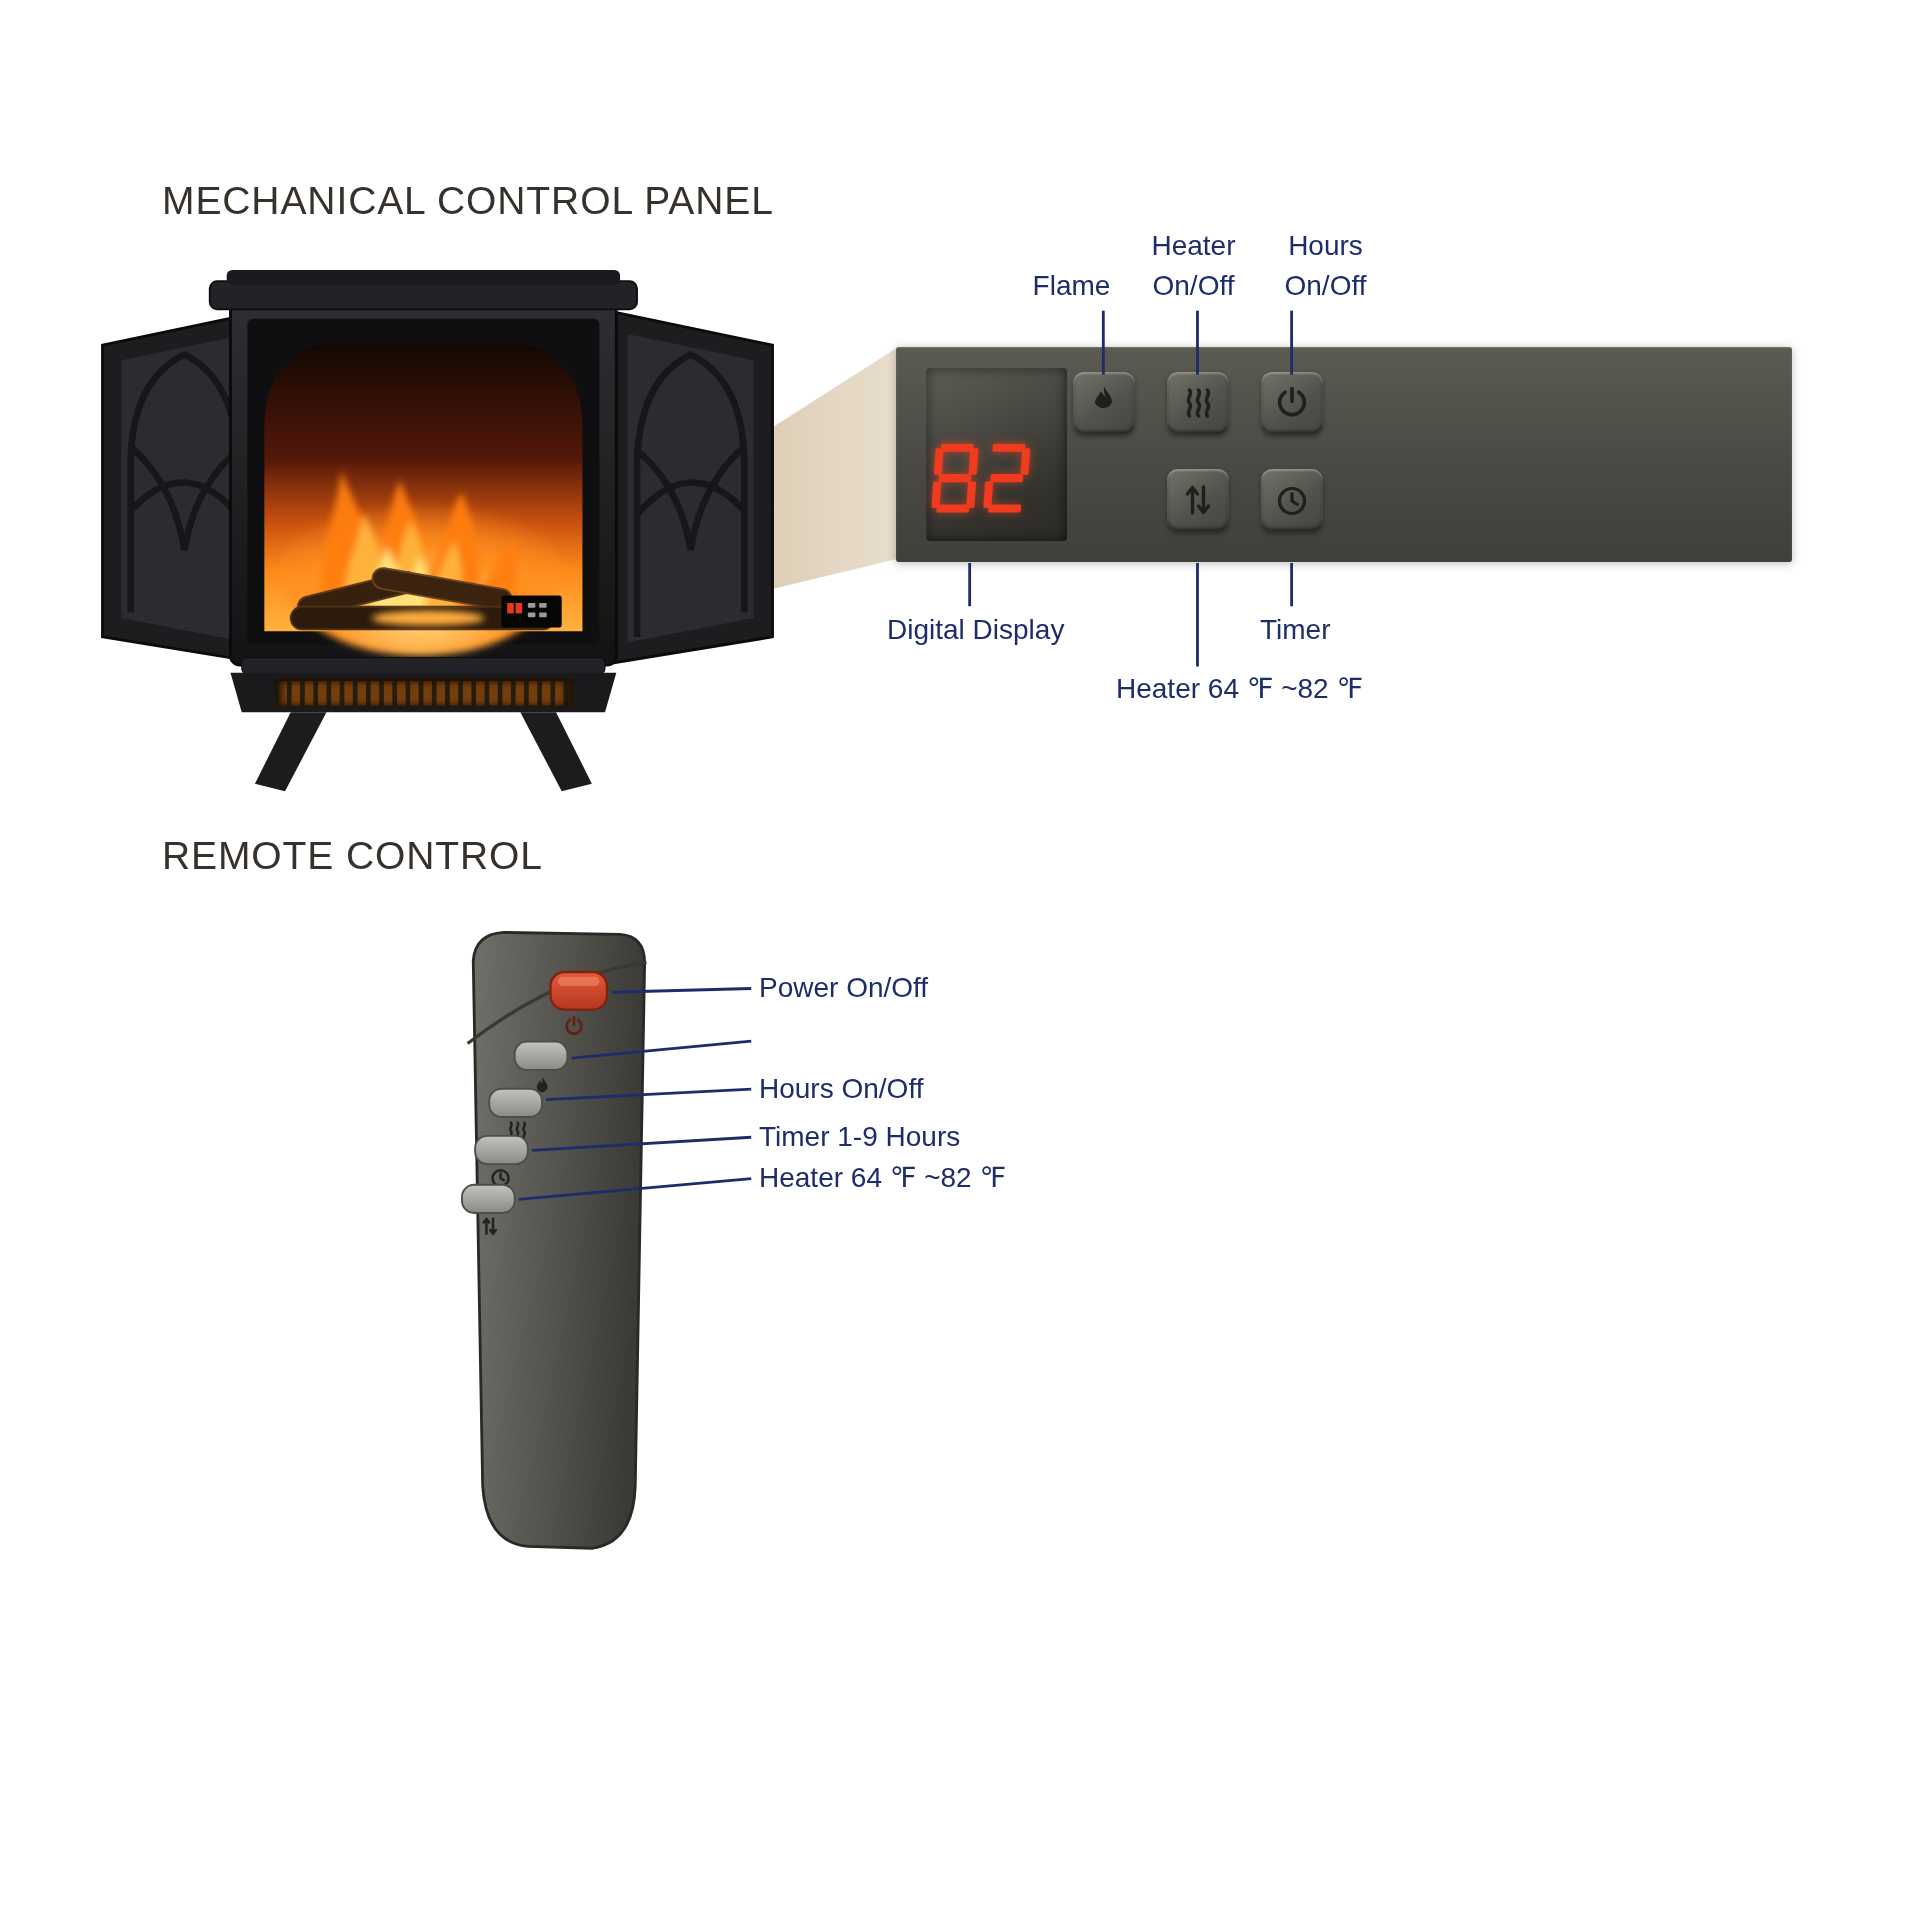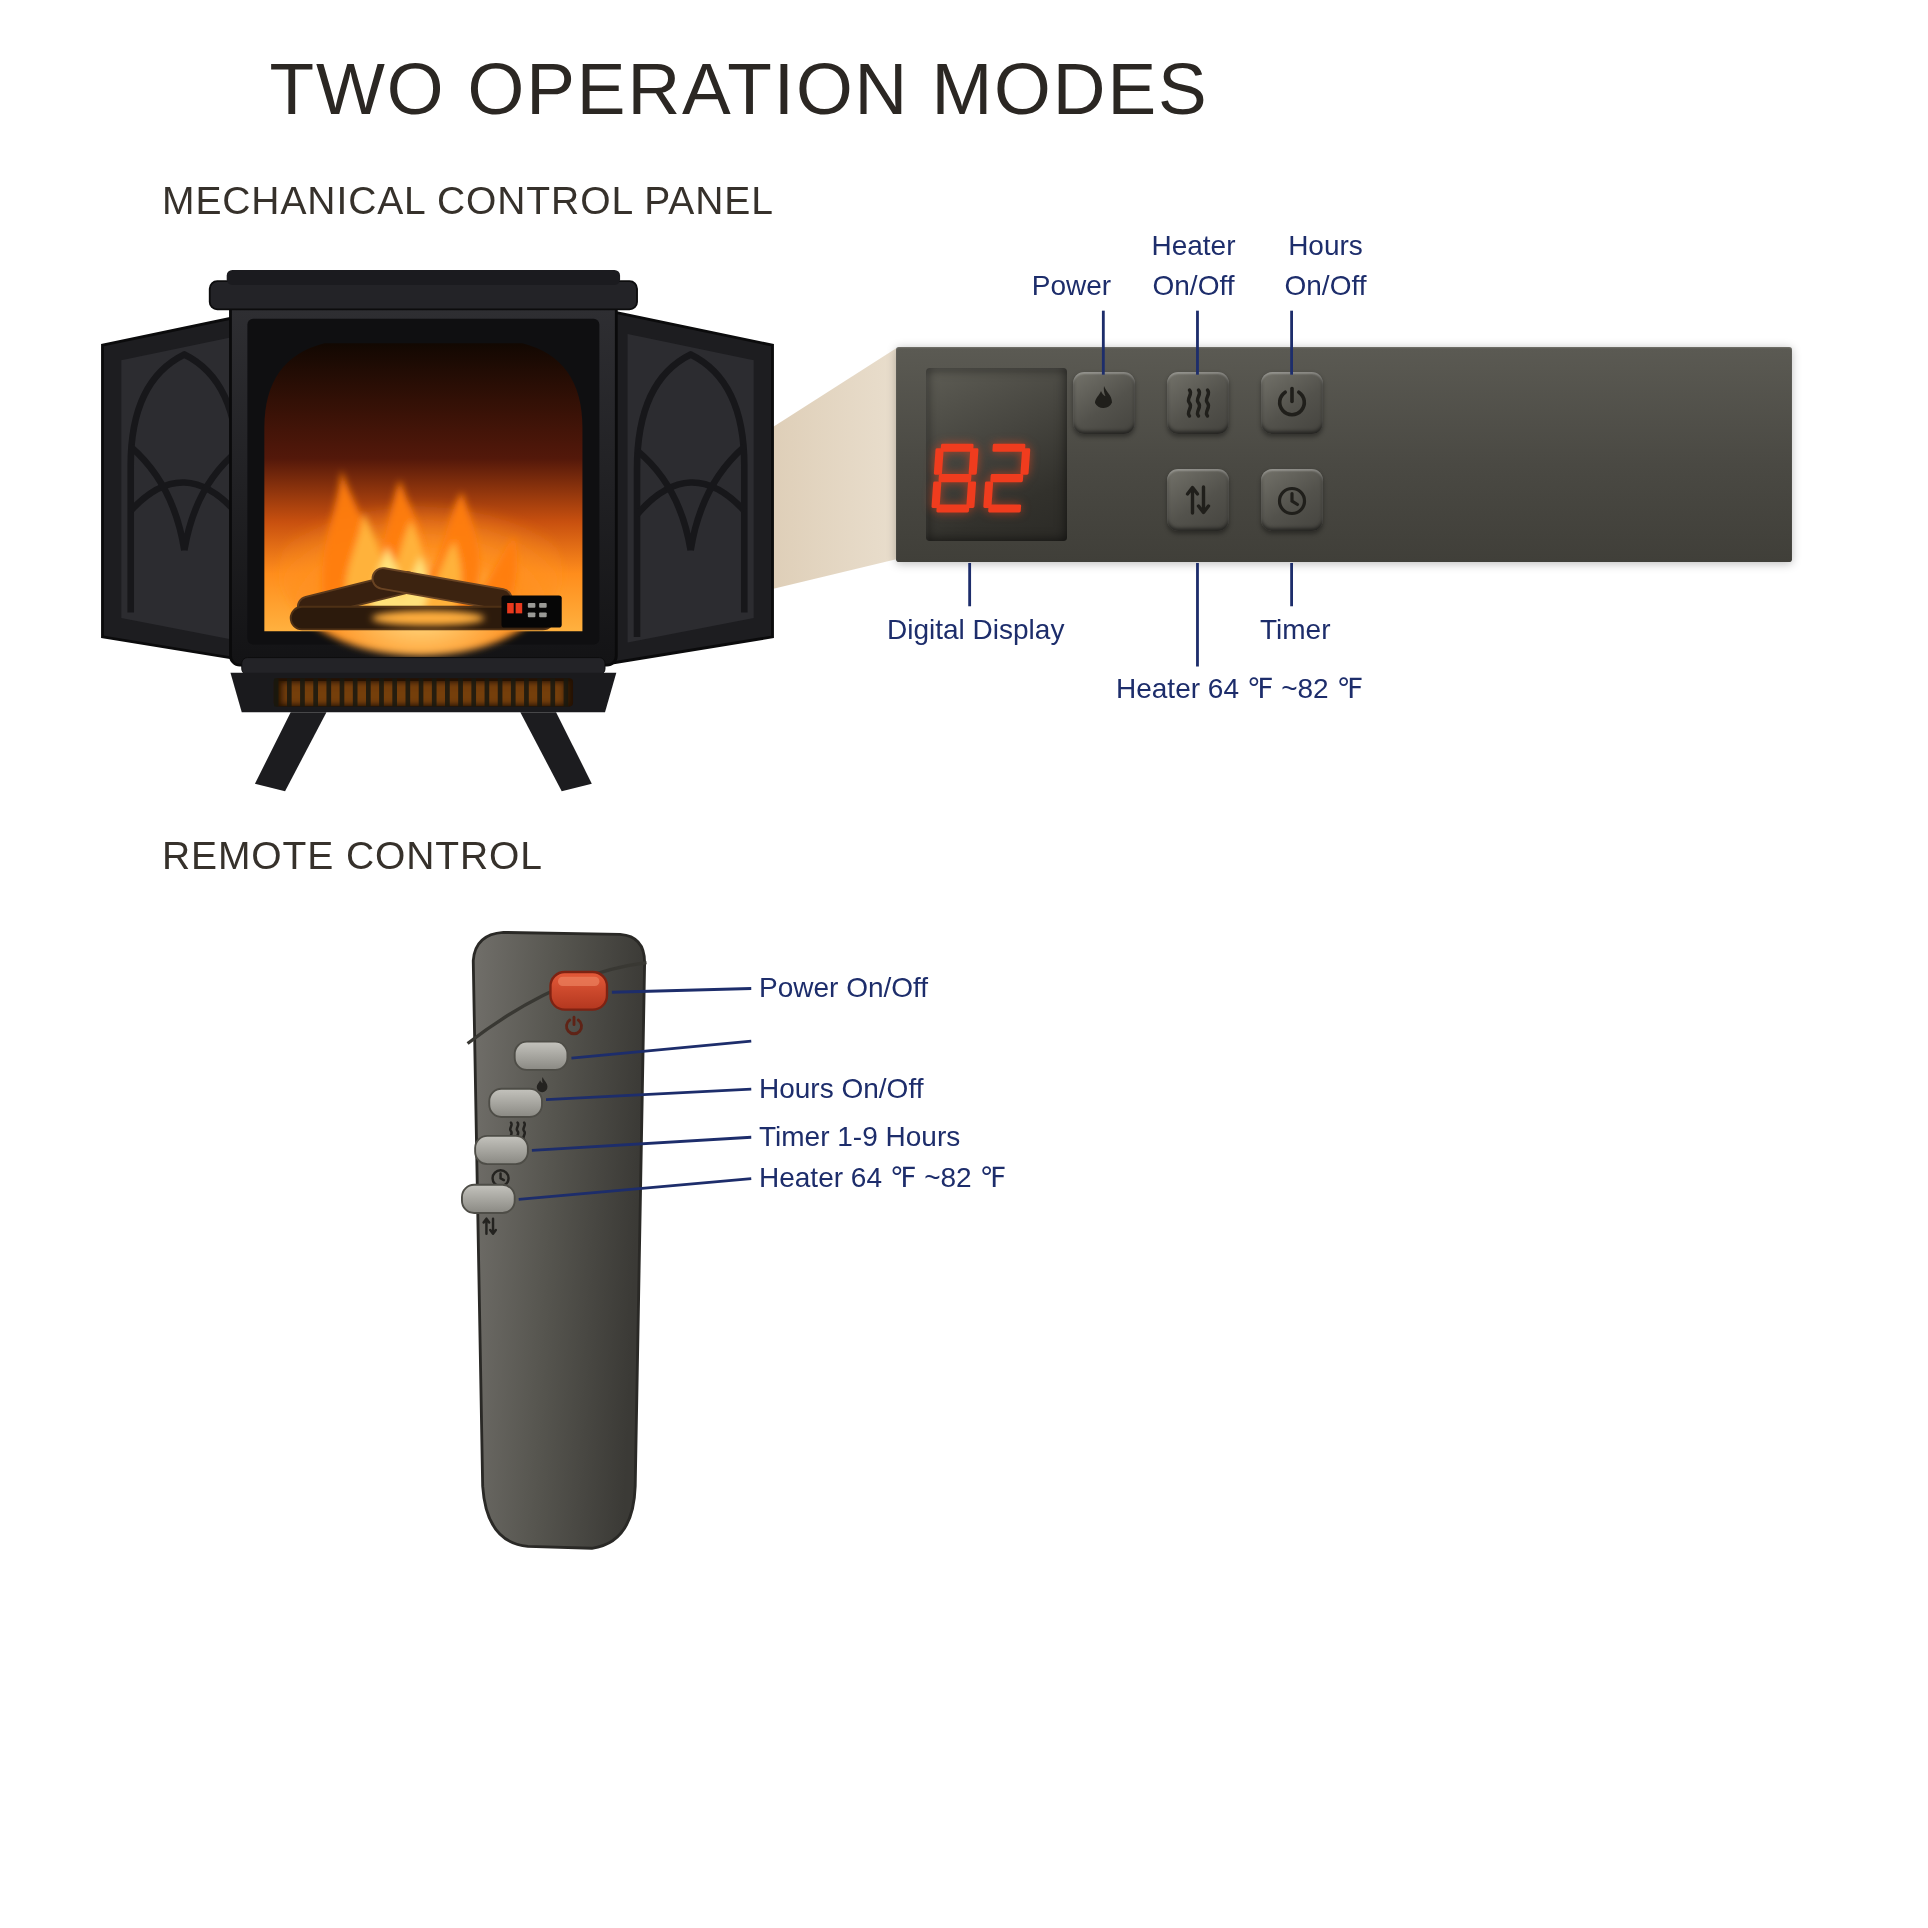--- a/index.html
+++ b/index.html
@@ -62,21 +62,20 @@
   <svg id="beam-layer" width="1928" height="1928" viewBox="0 0 2048 2048">
     <defs>
       <linearGradient id="beamG" x1="0" y1="0" x2="1" y2="0">
         <stop offset="0" stop-color="#b59264" stop-opacity="0.8"></stop>
         <stop offset="1" stop-color="#cdb48e" stop-opacity="0.45"></stop>
       </linearGradient>
     </defs>
     <polygon points="542,632 952,370 952,594 612,676" fill="url(#beamG)"></polygon>
   </svg>
 
-  <div class="title">TWO OPERATION MODES</div>
   <div class="sec-heading" id="mech-heading">MECHANICAL CONTROL PANEL</div>
   <div class="sec-heading" id="remote-heading">REMOTE CONTROL</div>
 
   <svg class="fireplace" viewBox="0 0 740 560">
     <defs>
       <linearGradient id="bodyG" x1="0" x2="0" y1="0" y2="1">
         <stop offset="0" stop-color="#2f2f33"></stop>
           <stop offset="1" stop-color="#131315"></stop>
       </linearGradient>
       <linearGradient id="fireBg" x1="0" x2="0" y1="0" y2="1">
@@ -297,21 +296,21 @@
     <line x1="1030" y1="598" x2="1030" y2="644"></line>
     <line x1="1372" y1="598" x2="1372" y2="644"></line>
     <line x1="1272" y1="598" x2="1272" y2="708"></line>
     <line x1="650" y1="1054" x2="798" y2="1050"></line>
     <line x1="607" y1="1124" x2="798" y2="1106"></line>
     <line x1="580" y1="1168" x2="798" y2="1157"></line>
     <line x1="565" y1="1222" x2="798" y2="1208"></line>
     <line x1="551" y1="1274" x2="798" y2="1252"></line>
   </svg>
 
-  <div class="c-label center" id="lbl-flame">Power</div>
+  <div class="c-label center" id="lbl-flame">Flame</div>
   <div class="c-label center" id="lbl-heater">
     <span>Heater</span><br>
     <span>On/Off</span>
   </div>
   <div class="c-label center" id="lbl-power">
     <span>Hours</span><br>
     <span>On/Off</span>
   </div>
   <div class="c-label" id="lbl-display">Digital Display</div>
   <div class="c-label" id="lbl-timer">Timer</div>

